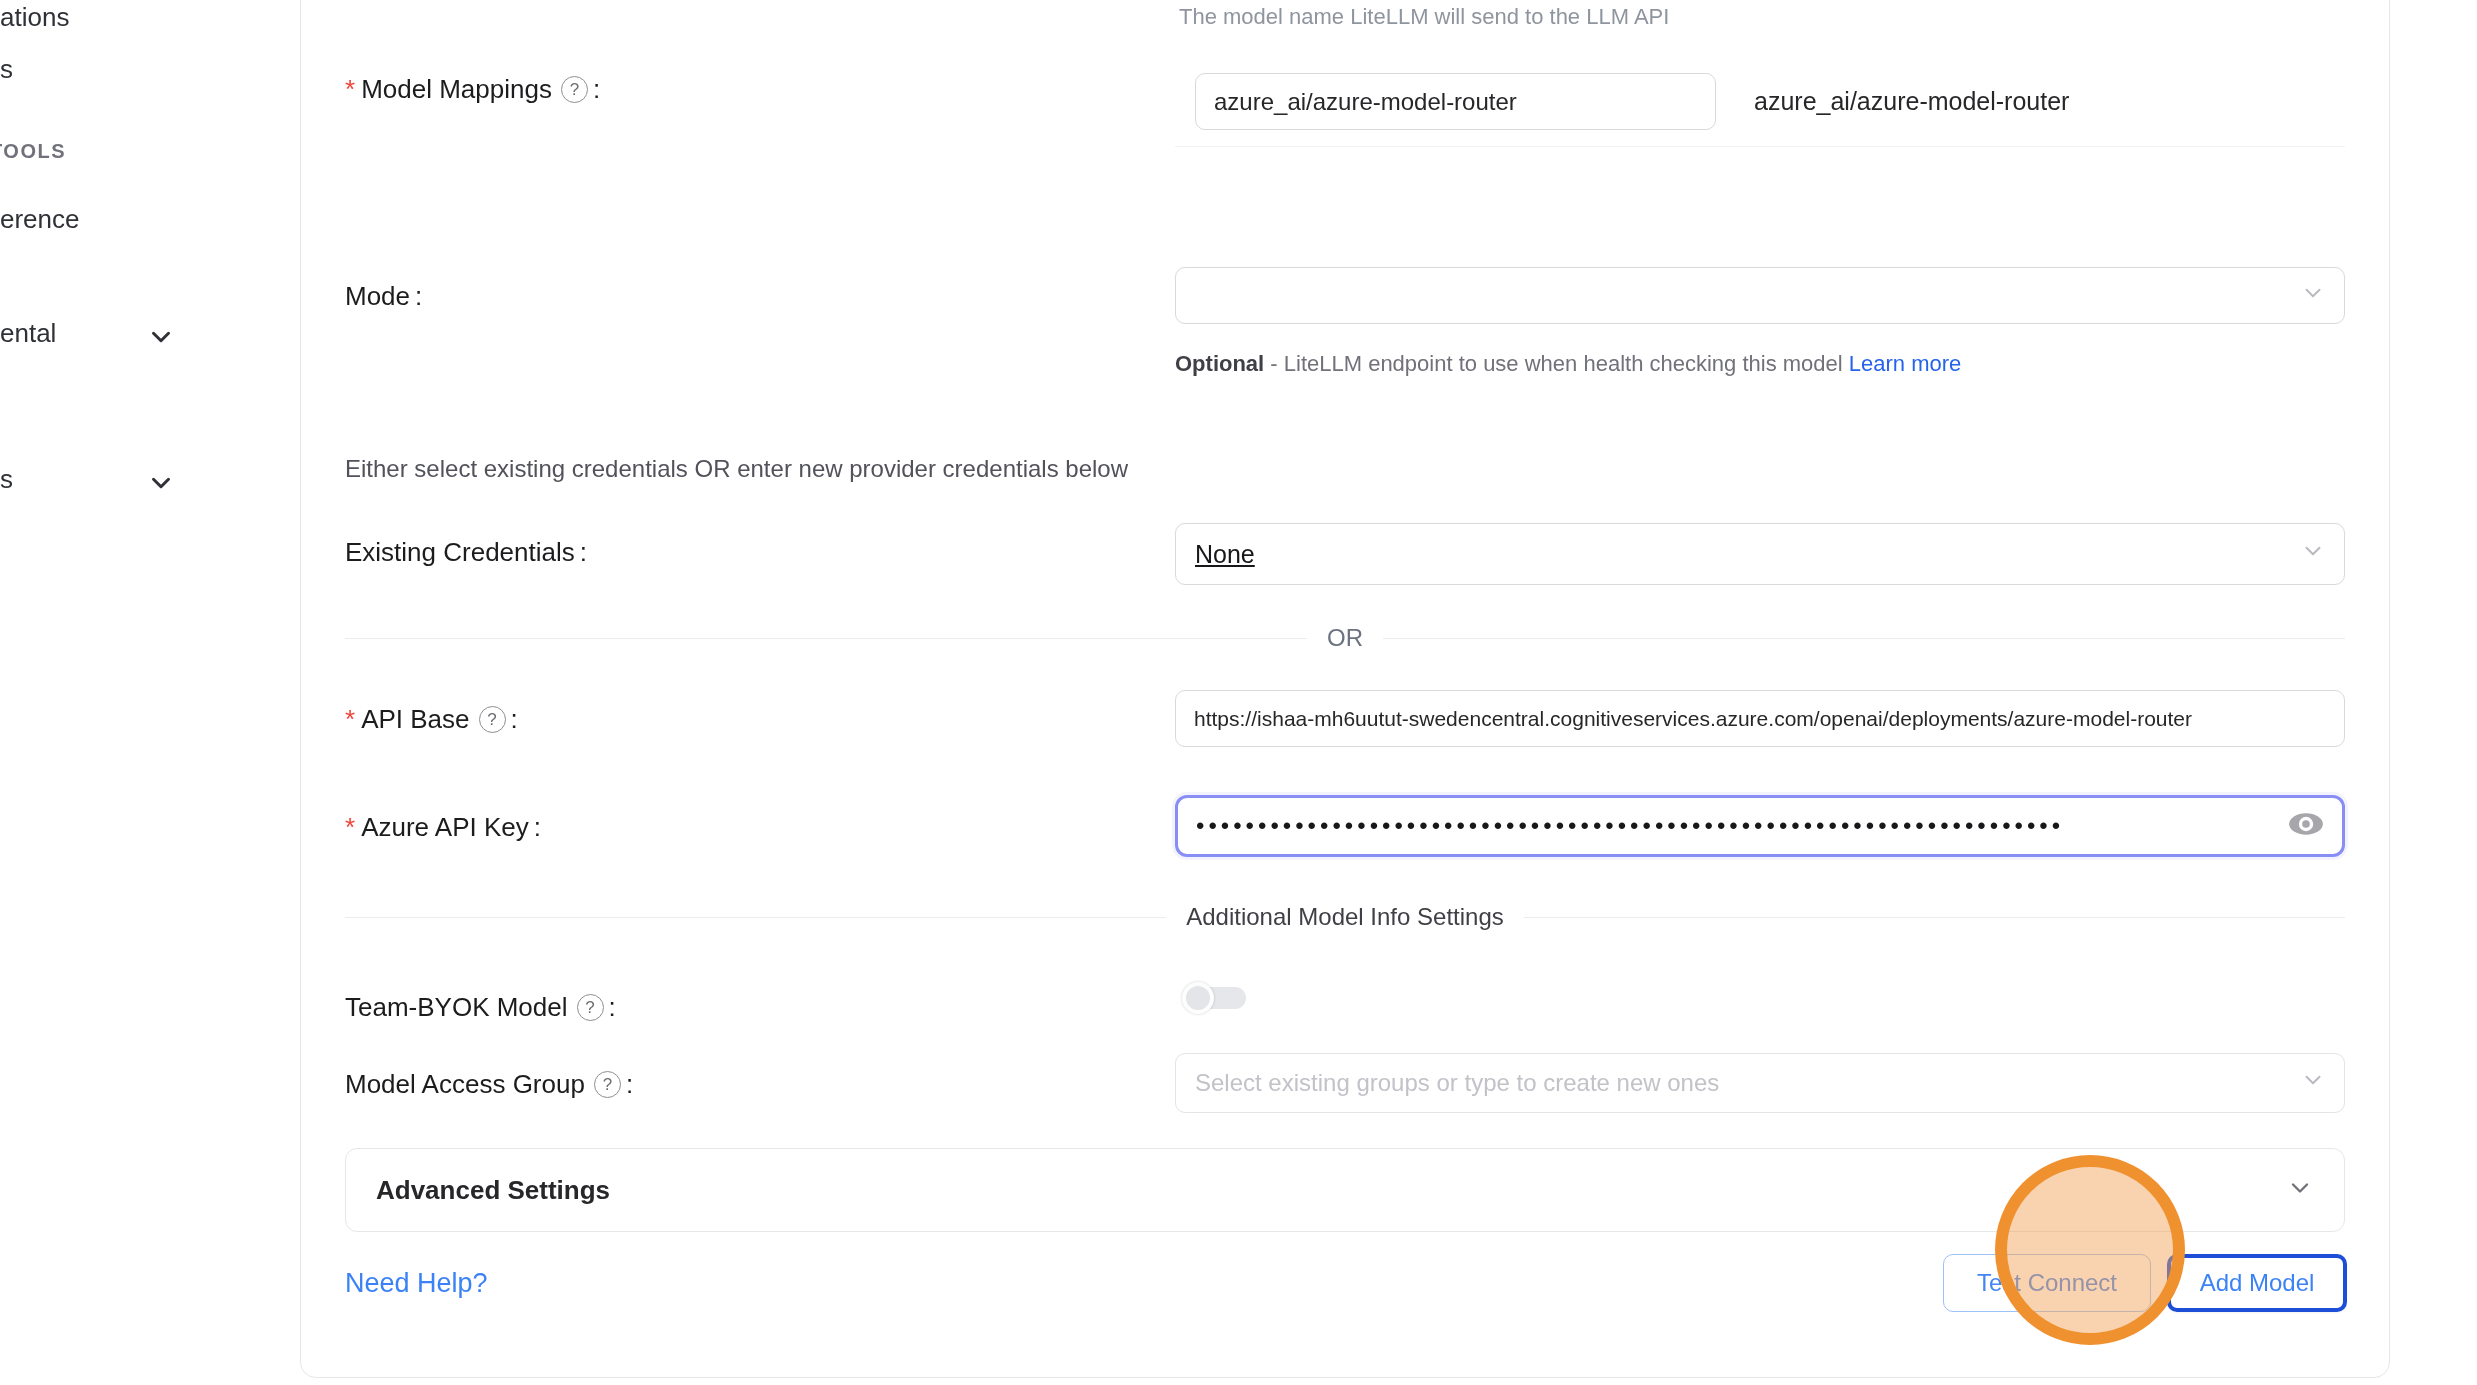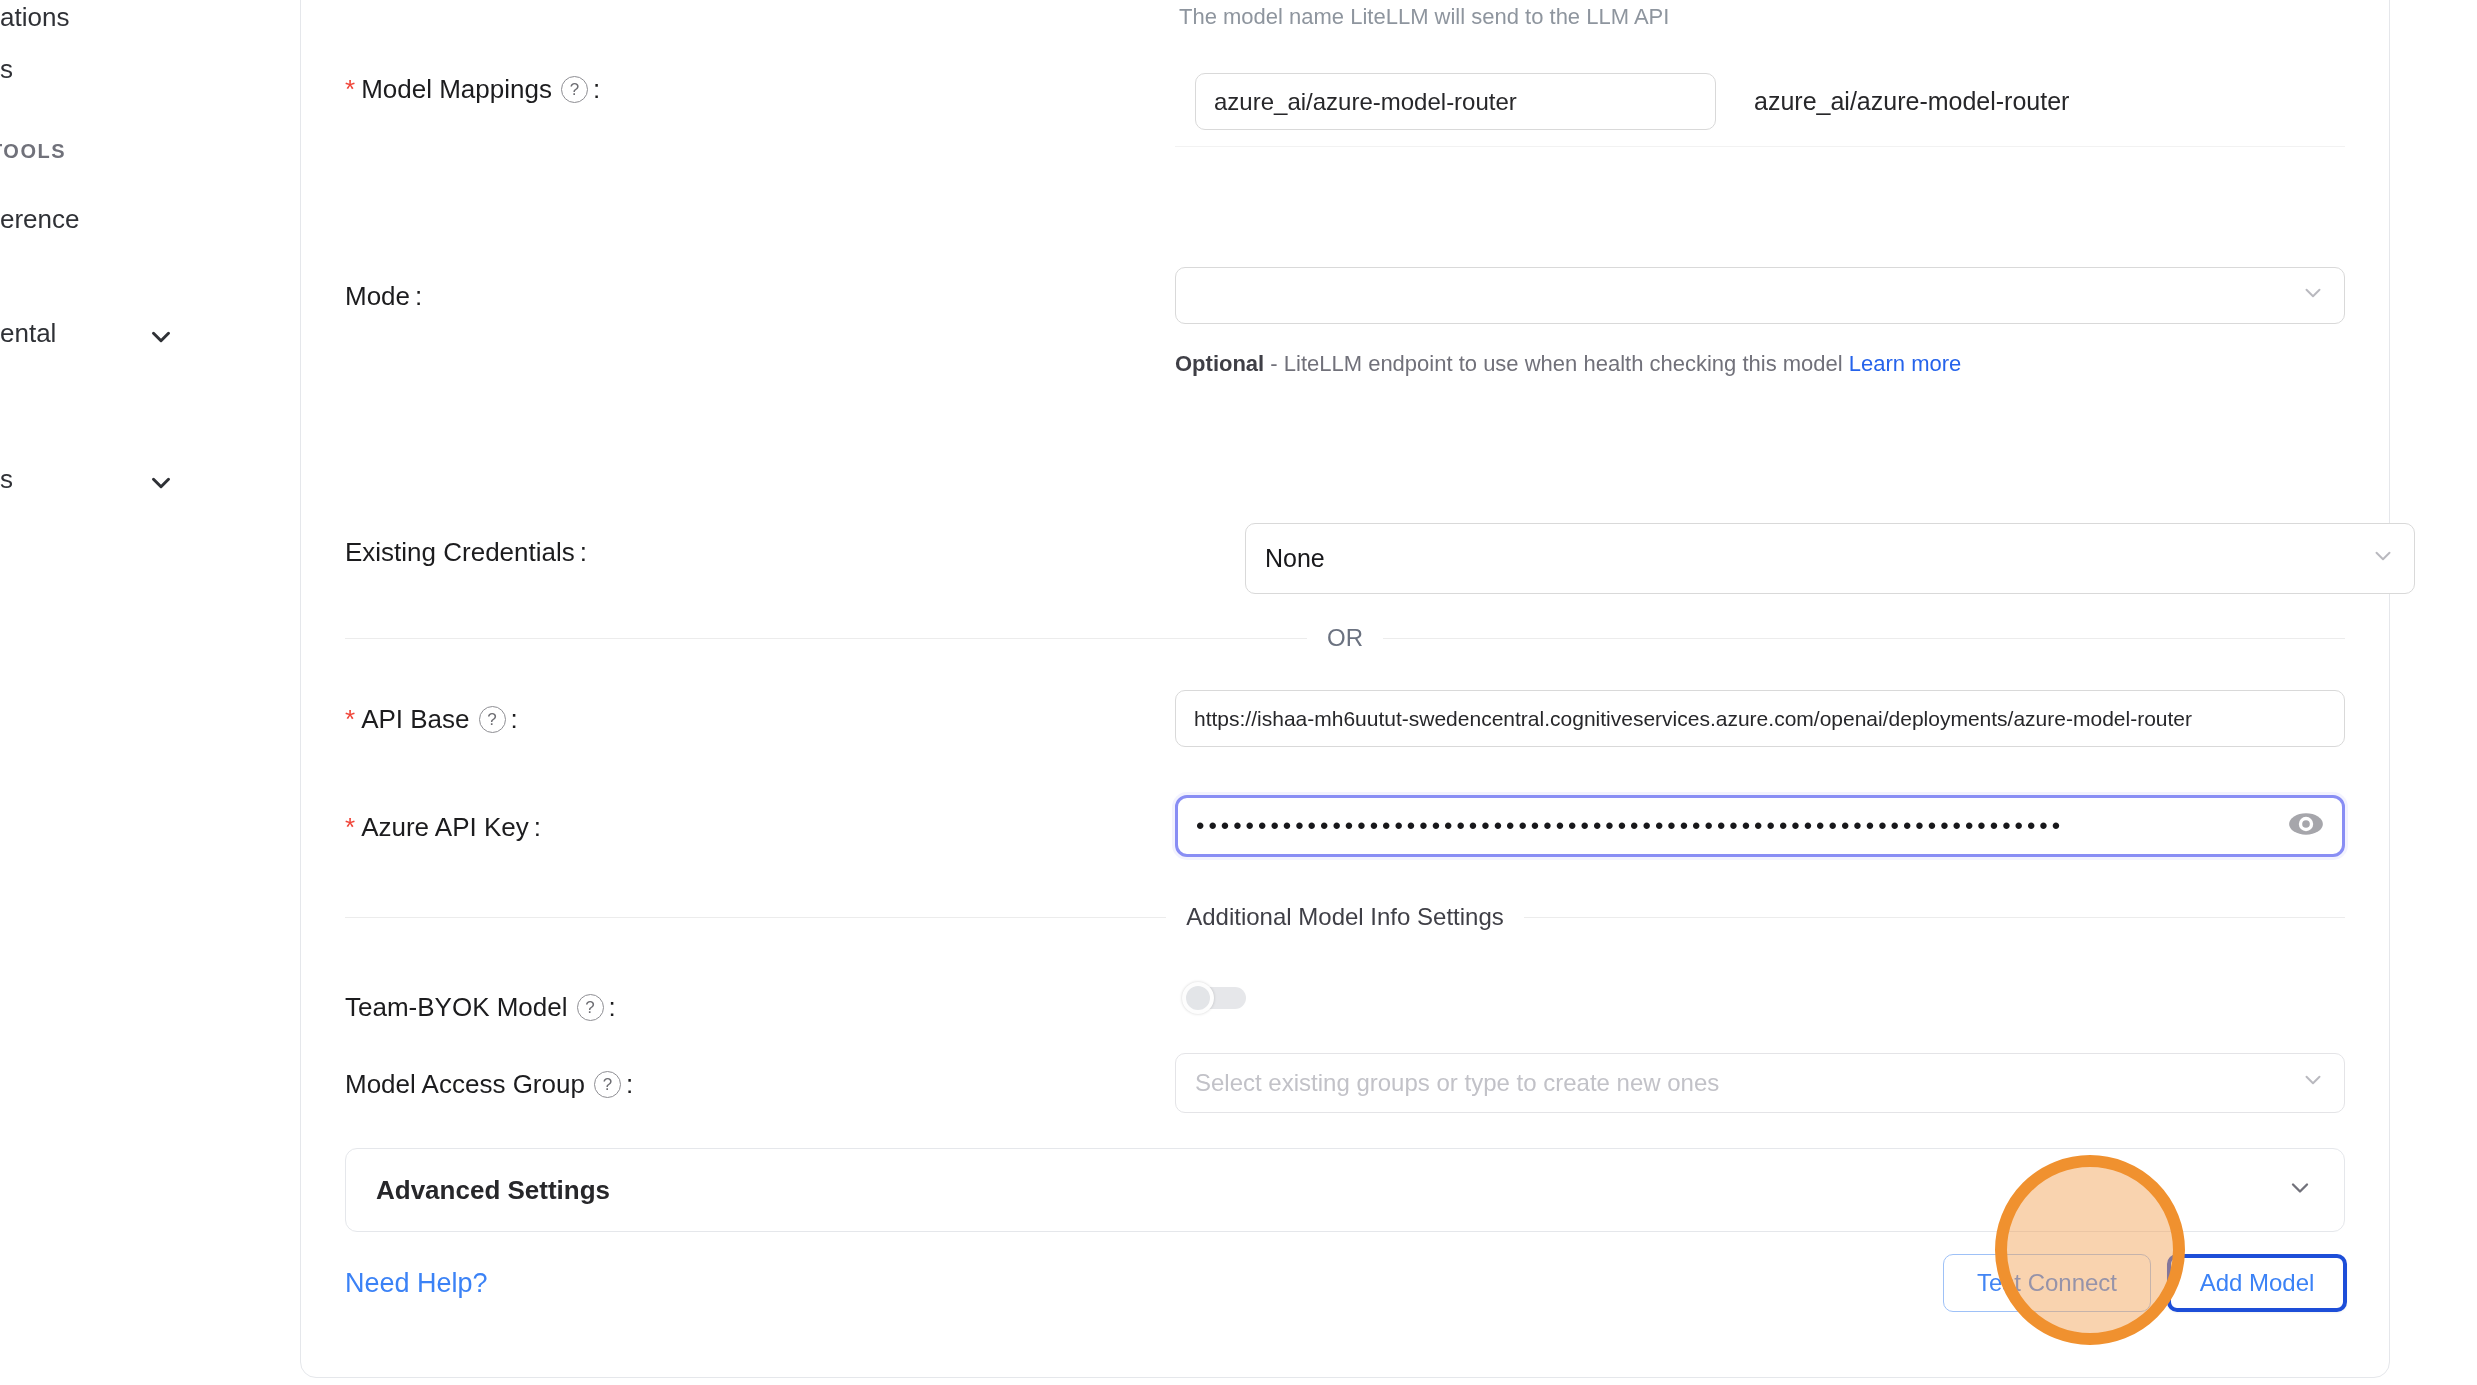--- a/index.html
+++ b/index.html
@@ -156,26 +156,27 @@
     <span class="chev">
       <svg width="26" height="26" viewBox="0 0 24 24" fill="none">
           <path d="M6 9l6 6 6-6" stroke="currentColor" stroke-width="1.8" stroke-linecap="round" stroke-linejoin="round"></path>
         </svg>
     </span>
   </div>
   <div class="mode-help">
     <span class="b">Optional</span><span> - LiteLLM endpoint to use when health checking this model </span><span class="lnk">Learn more</span>
   </div>
 
+  <div class="note">Either select existing credentials OR enter new provider credentials below</div>
 
   <div class="lbl" style="left:345px; top:537px;">
     <span>Existing Credentials</span>
     <span class="colon"></span>
   </div>
-  <div class="select-box" style="left:1245px; top:523px; width:1170px; height:71px;">
+  <div class="select-box" style="left:1175px; top:523px; width:1170px; height:62px;text-decoration:underline;">
     <span>None</span>
     <span class="chev">
       <svg width="26" height="26" viewBox="0 0 24 24" fill="none">
           <path d="M6 9l6 6 6-6" stroke="currentColor" stroke-width="1.8" stroke-linecap="round" stroke-linejoin="round"></path>
         </svg>
     </span>
   </div>
 
   <div class="divider" style="left:345px; top:624px; width:2000px;">
     <div class="line"></div>

